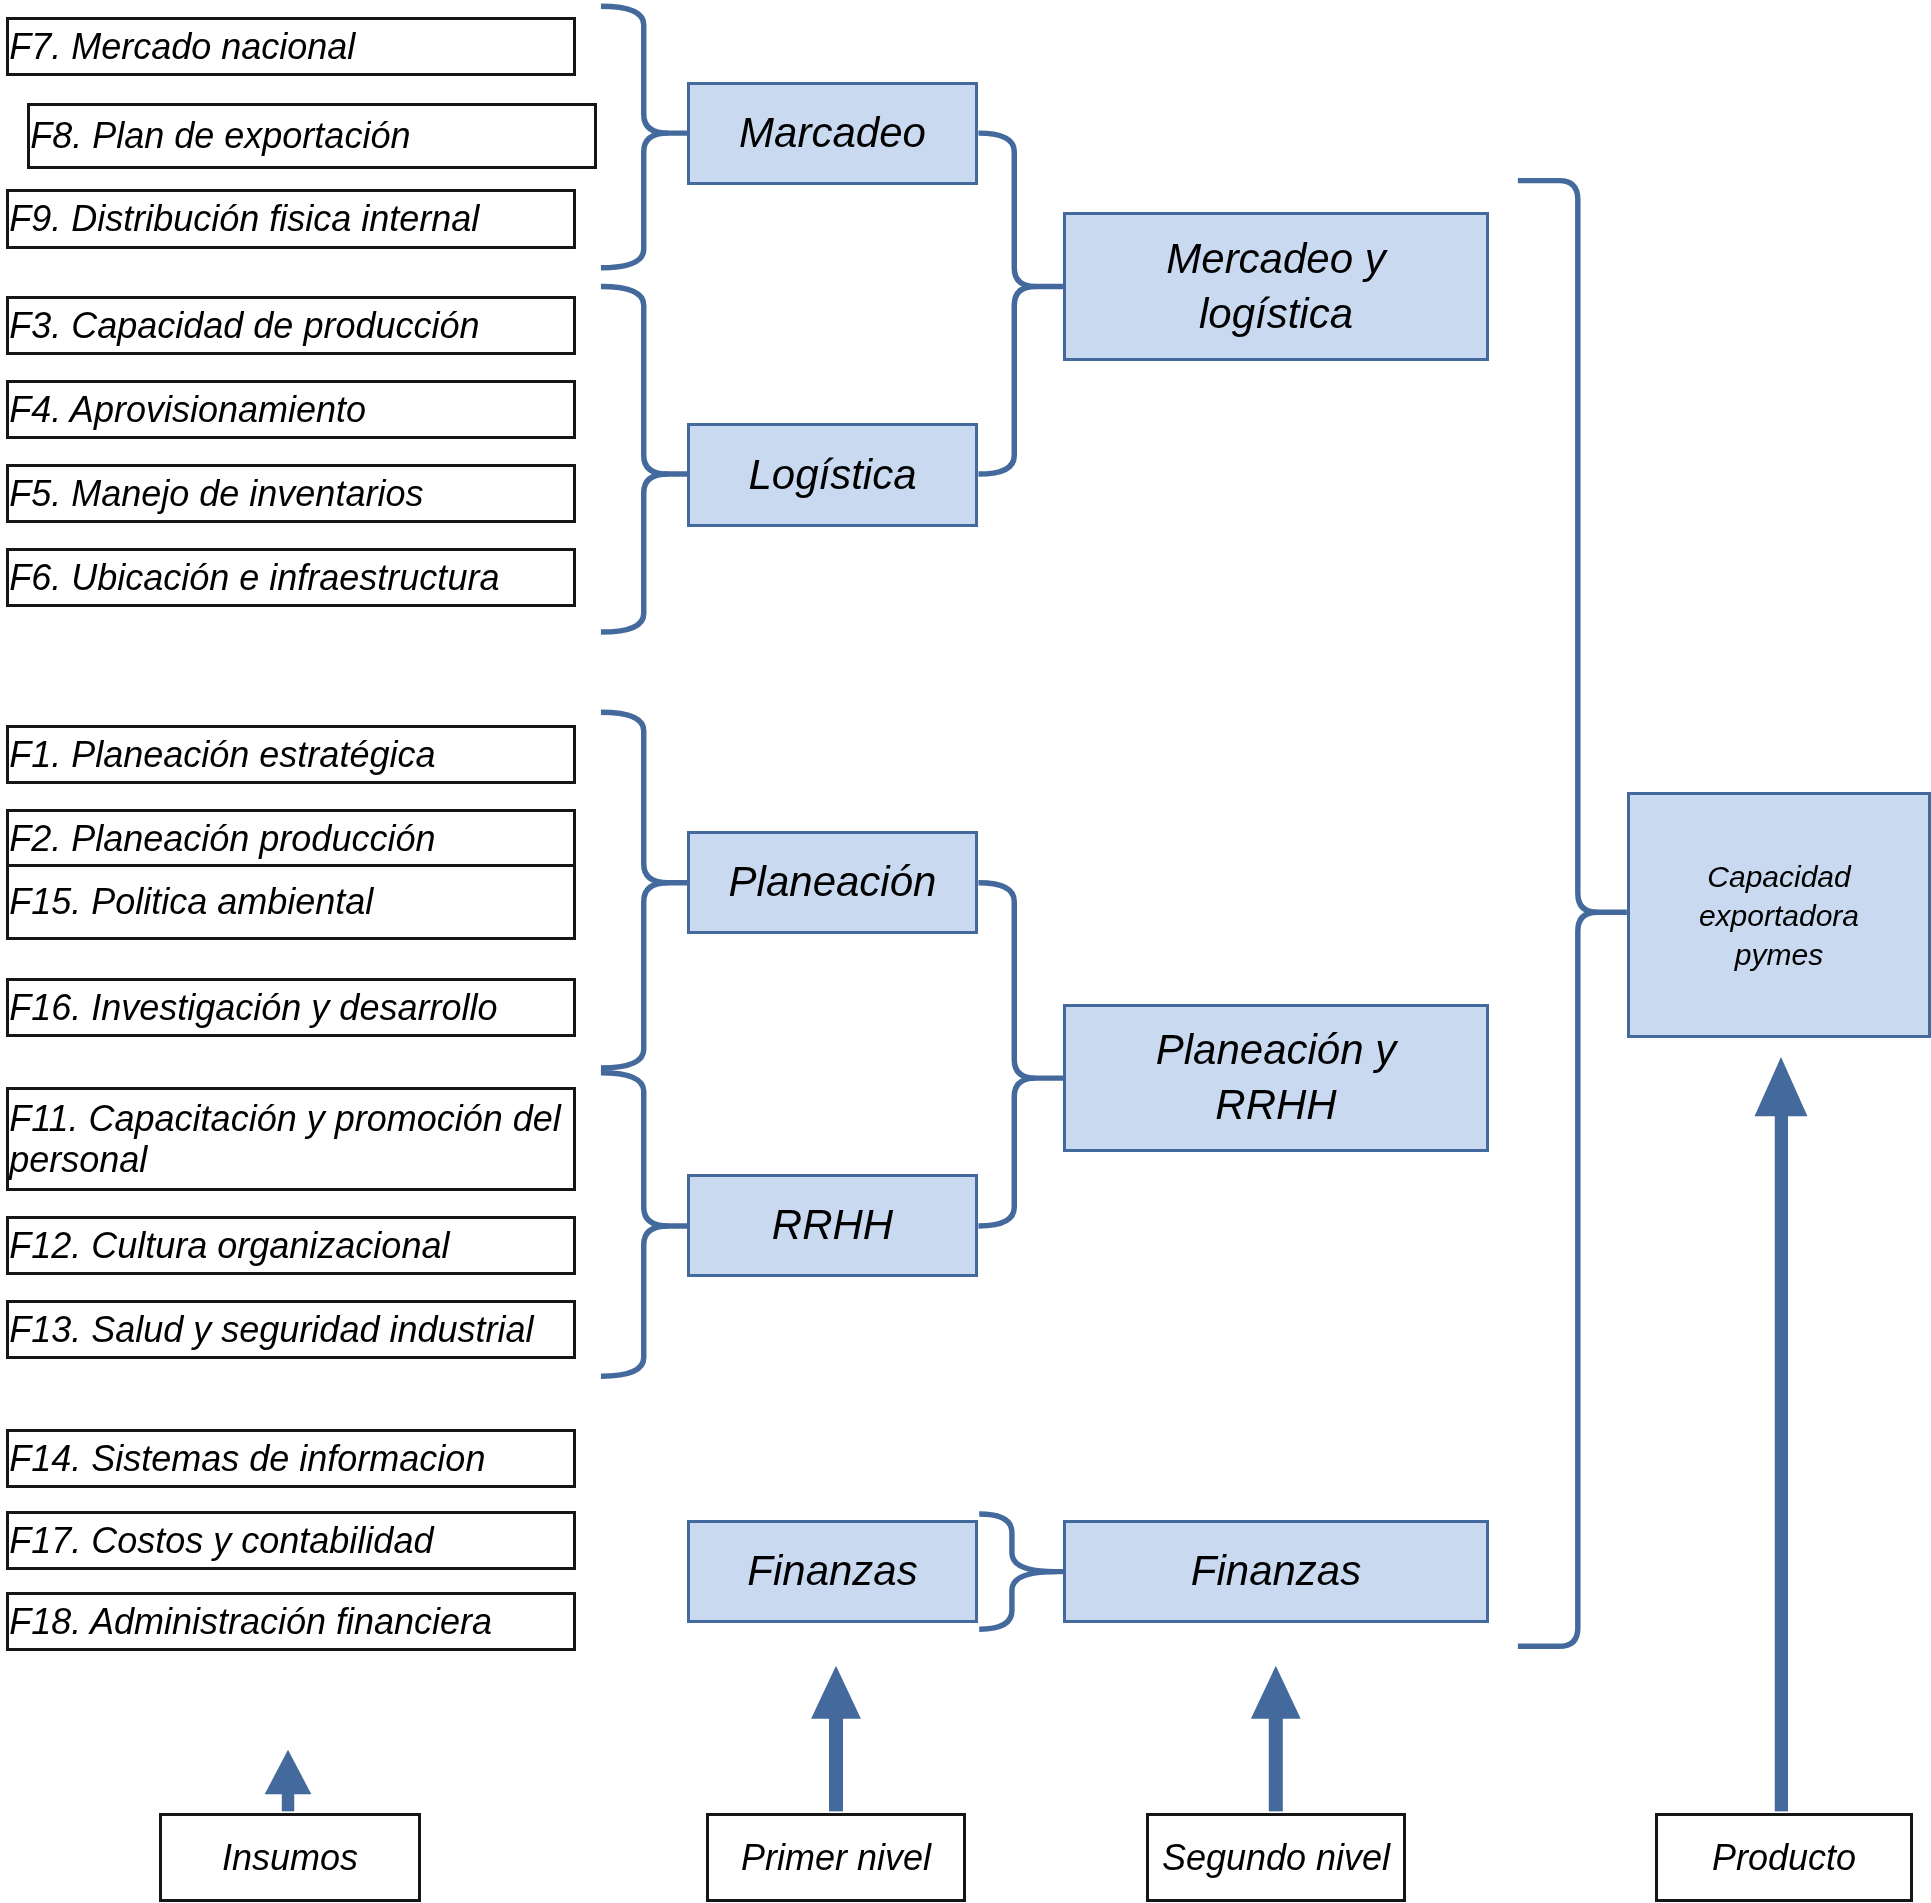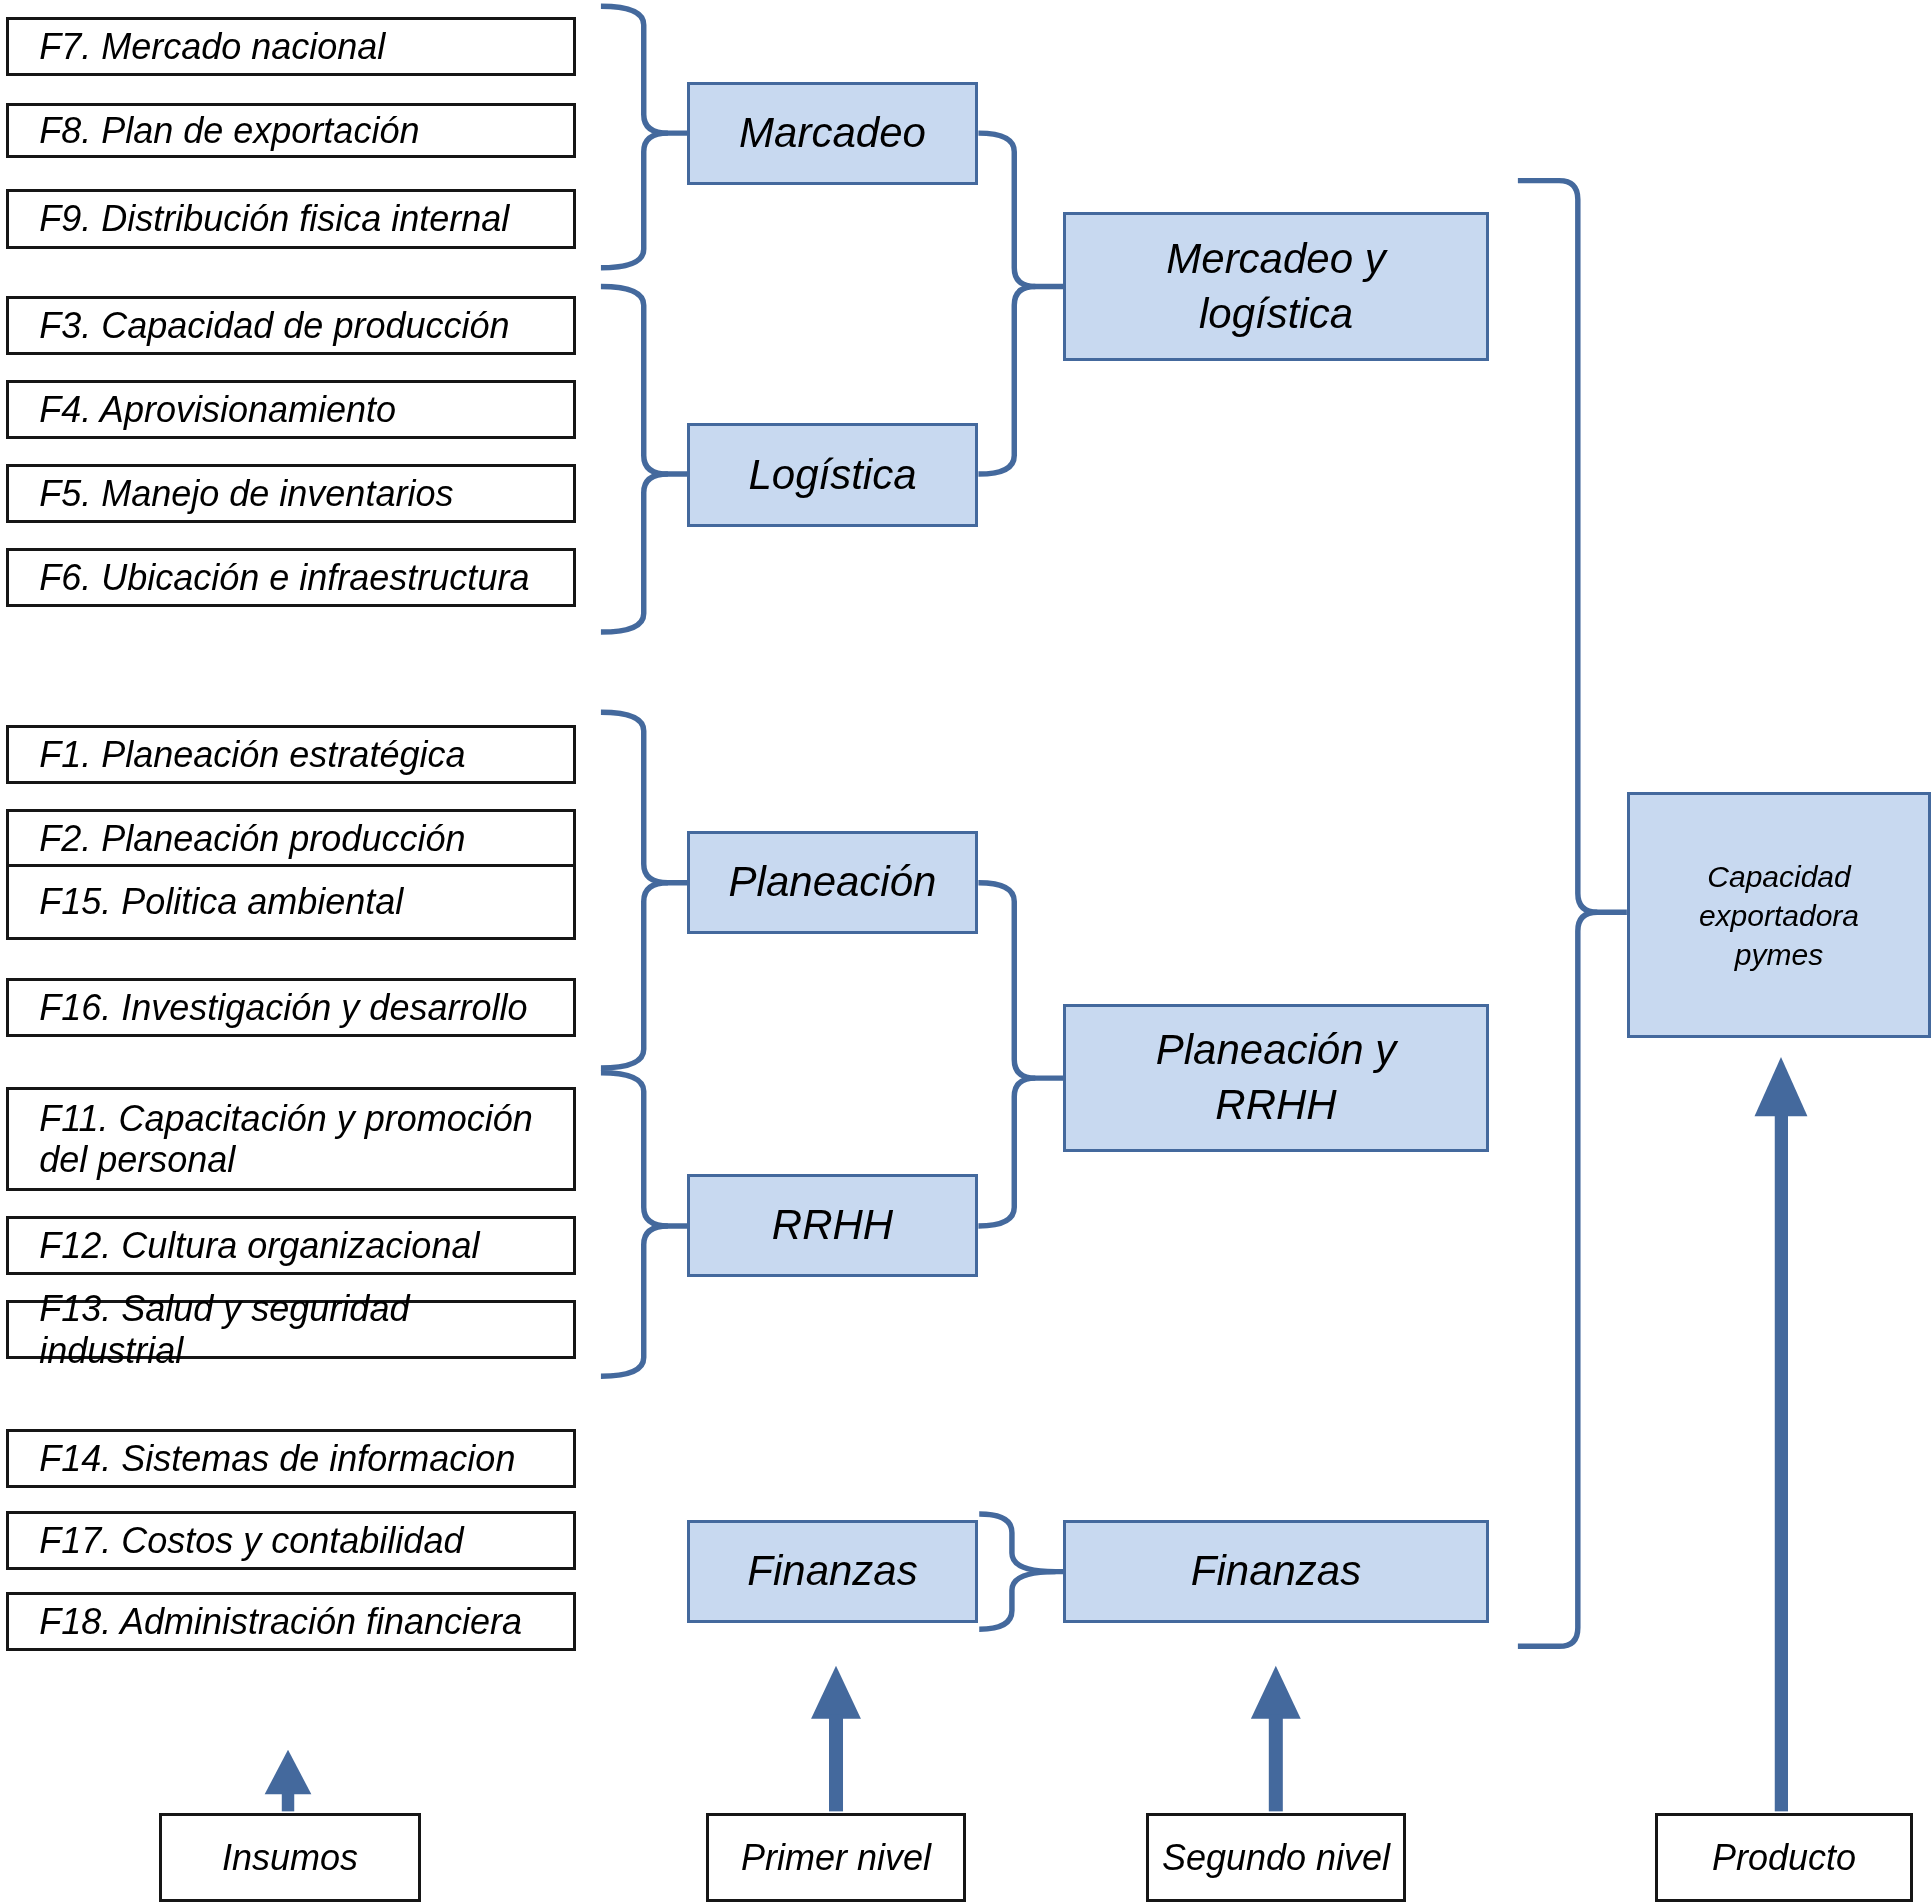--- a/index.html
+++ b/index.html
@@ -12,21 +12,21 @@
     color:#000;
     overflow:hidden;
   }
   .fbox{ 
     position:absolute;
     left:6.2px;width:570px;
     border:3.9px solid #161616;
     background:#ffffff;
     display:flex;align-items:center;
     box-sizing:border-box;
-    padding-left:30px;padding-right:11px;
+    padding-right:11px;
     font-size:36px;
     line-height:1.15;
   }
   .nbox{ 
     position:absolute;
     border:3.9px solid #44699d;
     background:#c8d9f0;
     display:flex;align-items:center;justify-content:center;
     text-align:center;
     box-sizing:border-box;
@@ -112,21 +112,21 @@
       </g>
 
       <g>
         <polygon points="2288,1358 2254,1434 2322,1434"></polygon>
         <rect x="2280" y="1428" width="17" height="899"></rect>
       </g>
     </g>
   </svg>
 
   <div class="fbox" style="top:17px;height:59px;">F7. Mercado nacional</div>
-  <div class="fbox" style="top:103px;height:55px;">F8. Plan de exportación</div>
+  <div class="fbox" style="top:103px;height:66px;margin-left:21px;">F8. Plan de exportación</div>
   <div class="fbox" style="top:189px;height:60px;">F9. Distribución fisica internal</div>
 
   <div class="fbox" style="top:296px;height:59px;">F3. Capacidad de producción</div>
   <div class="fbox" style="top:380px;height:59px;">F4. Aprovisionamiento</div>
   <div class="fbox" style="top:464px;height:59px;">F5. Manejo de inventarios</div>
   <div class="fbox" style="top:548px;height:59px;">F6. Ubicación e infraestructura</div>
 
   <div class="fbox" style="top:725px;height:59px;">F1. Planeación estratégica</div>
   <div class="fbox" style="top:809px;height:59px;">F2. Planeación producción</div>
   <div class="fbox" style="top:864px;height:76px;">F15. Politica ambiental</div>

